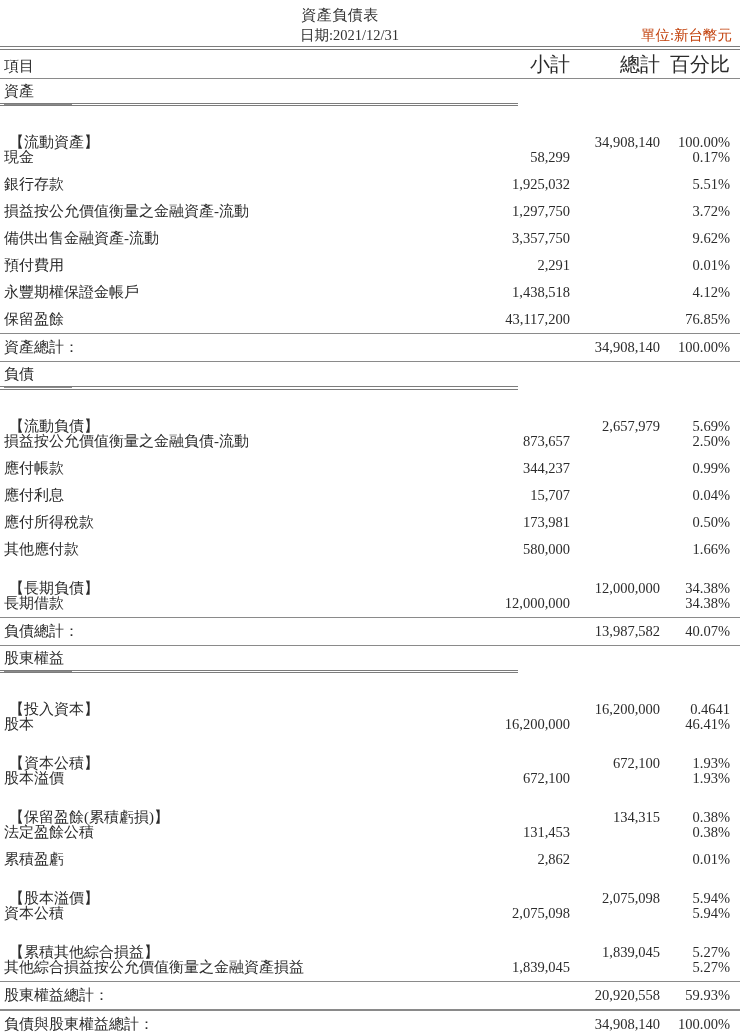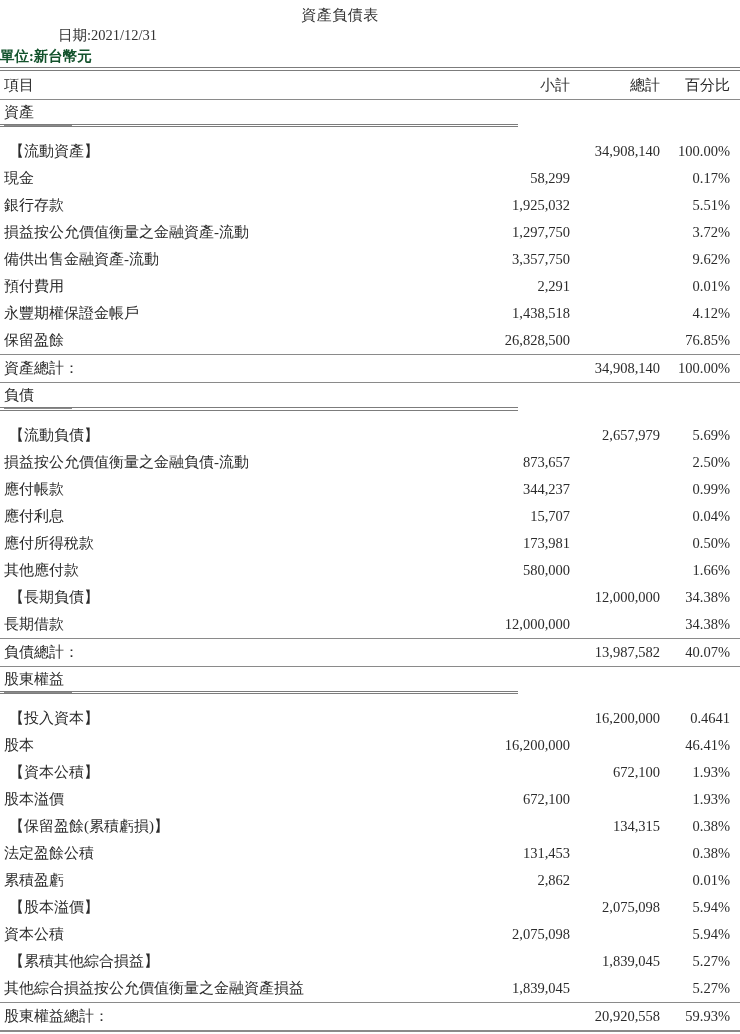--- a/index.html
+++ b/index.html
@@ -34,34 +34,32 @@
     letter-spacing: 0.5px;
     line-height: 20px;
     color: #333;
     padding-right: 60px;
   }
   .subtitle-row {
     display: flex;
     align-items: baseline;
     line-height: 21px;
     padding-right: 8px;
-    flex-direction: column;
   }
   .doc-date {
     flex: 1;
     text-align: center;
     font-size: 14.5px;
     color: #333;
     padding-left: 58px;
   }
   .doc-unit {
     font-size: 14.5px;
-    color: #14532d;
+    color: #c2410c;
     white-space: nowrap;
-    font-weight: bold;
   }
 
   
   .rule-double {
     border-top: 1.6px solid #7c7c7c;
     border-bottom: 1.6px solid #7c7c7c;
     height: 1.6px;
     background: #ffffff;
     margin: 0;
   }
@@ -118,40 +116,41 @@
 
   
   .row-head {
     height: 28px;
     line-height: 28px;
     font-size: 15px;
   }
   .row-head .col-sub,
   .row-head .col-total,
   .row-head .col-pct {
-    font-size: 15px;
+    font-size: 20px;
   }
 
   
   .section-head {
     font-size: 15px;
     line-height: 24px;
     height: 24px;
     padding-left: 4px;
   }
   .section-head .underline {
     display: inline-block;
     border-bottom: 1.1px solid #8a8a8a;
     padding-bottom: 1px;
     min-width: 68px;
   }
 
   
   .row-group .col-item {
     padding-left: 9px;
+    margin-top: 12px;
   }
 
   
   .gap-sm { height: 11px; }
 
   .row-total { }
 </style>
 </head>
 <body>
 
@@ -217,21 +216,21 @@
         <div class="col-pct">0.01%</div>
       </div>
       <div class="row">
         <div class="col-item">永豐期權保證金帳戶</div>
         <div class="col-sub">1,438,518</div>
         <div class="col-total"></div>
         <div class="col-pct">4.12%</div>
       </div>
       <div class="row">
         <div class="col-item">保留盈餘</div>
-        <div class="col-sub">26,828,500</div>
+        <div class="col-sub">43,117,200</div>
         <div class="col-total"></div>
         <div class="col-pct">76.85%</div>
       </div>
       <div class="rule-thin"></div>
       <div class="row row-total">
         <div class="col-item">資產總計：</div>
         <div class="col-sub"></div>
         <div class="col-total">34,908,140</div>
         <div class="col-pct">100.00%</div>
       </div>

